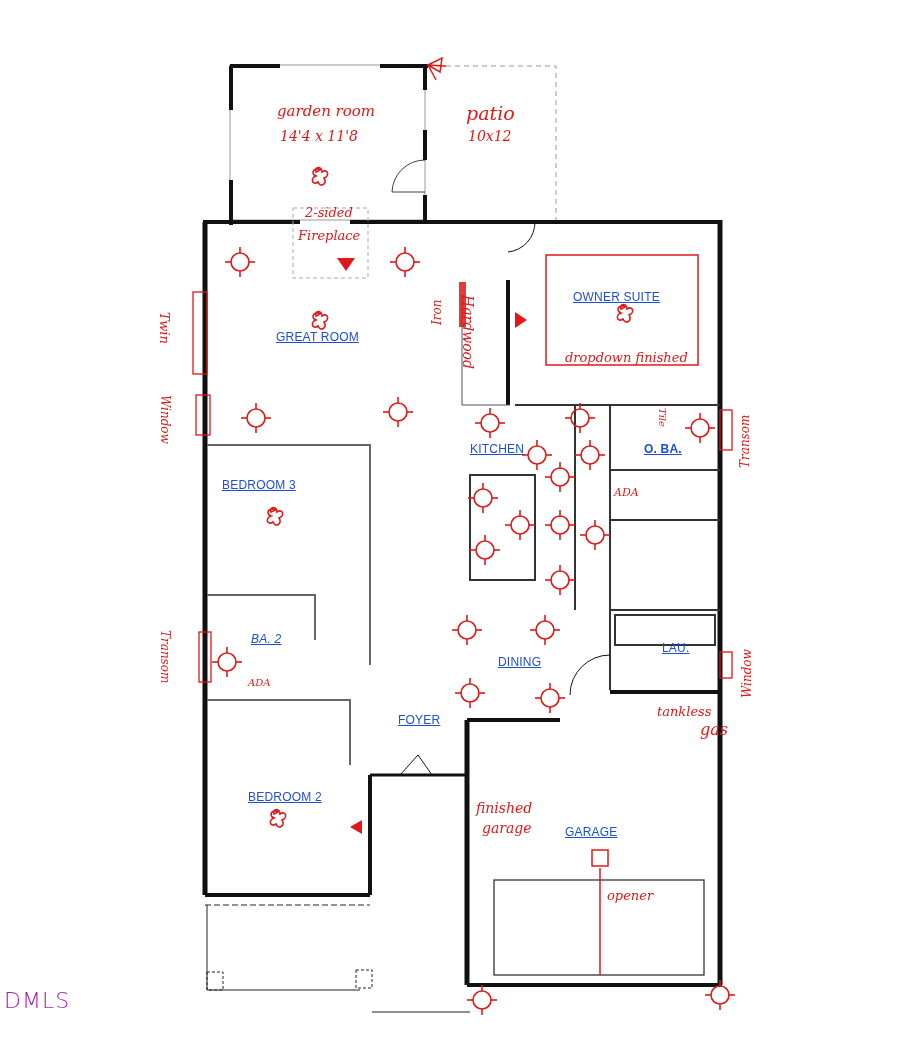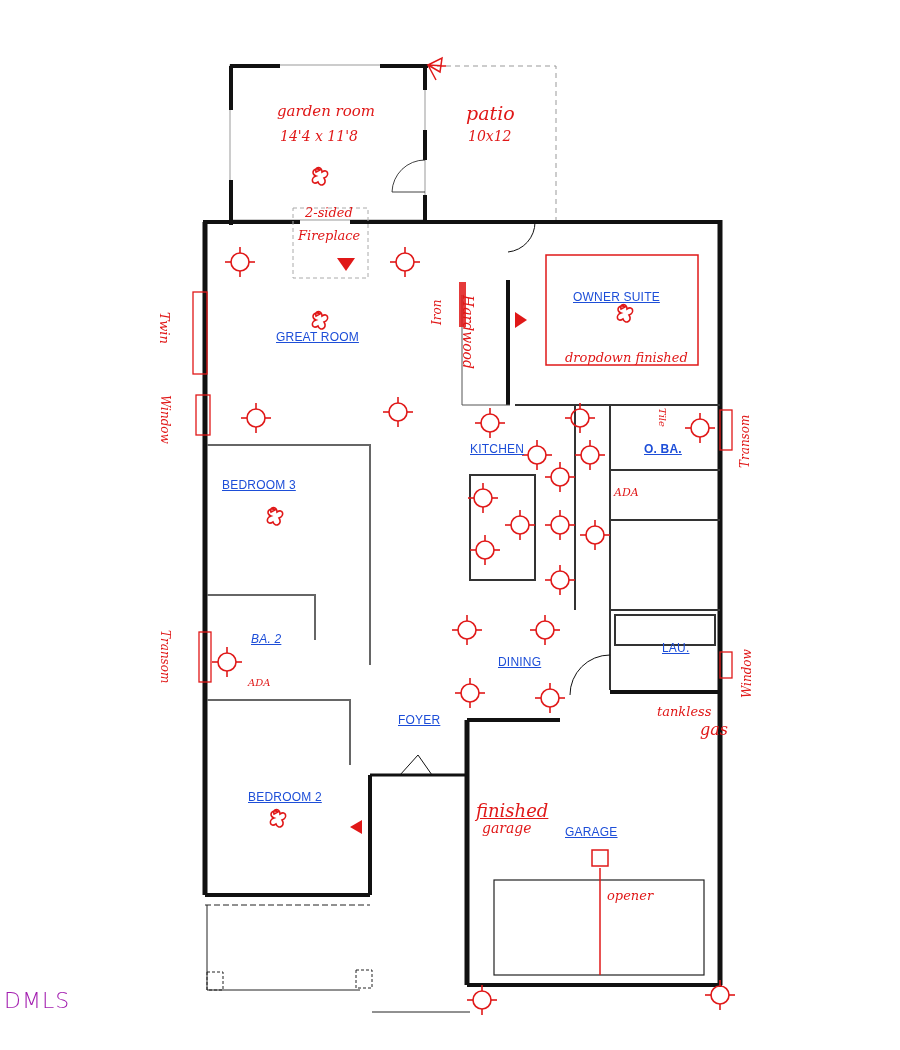--- a/index.html
+++ b/index.html
@@ -165,20 +165,20 @@
 <div class="hand vert" style="left:476px;top:295px;font-size:14px;transform:rotate(90deg);">Hardwood</div>
 <div class="hand vert" style="left:430px;top:325px;font-size:12px;transform:rotate(-90deg);">Iron</div>
 <div class="hand" style="left:565px;top:350px;font-size:13px;">dropdown finished</div>
 <div class="hand vert" style="left:172px;top:312px;font-size:13px;transform:rotate(90deg);">Twin</div>
 <div class="hand vert" style="left:172px;top:395px;font-size:12px;transform:rotate(90deg);">Window</div>
 <div class="hand vert" style="left:172px;top:630px;font-size:12px;transform:rotate(90deg);">Transom</div>
 <div class="hand vert" style="left:738px;top:468px;font-size:12px;transform:rotate(-90deg);">Transom</div>
 <div class="hand vert" style="left:740px;top:698px;font-size:12px;transform:rotate(-90deg);">Window</div>
 <div class="hand" style="left:657px;top:704px;font-size:13px;">tankless</div>
 <div class="hand" style="left:664px;top:720px;font-size:16px;margin-left:36px;">gas</div>
-<div class="hand" style="left:476px;top:800px;font-size:18px;text-decoration:underline;">finished</div>
+<div class="hand" style="left:476px;top:800px;font-size:14px;">finished</div>
 <div class="hand" style="left:482px;top:820px;font-size:14px;">garage</div>
 <div class="hand" style="left:607px;top:862px;font-size:13px;margin-top:26px;">opener</div>
 <div class="hand" style="left:248px;top:677px;font-size:10px;">ADA</div>
 <div class="hand" style="left:614px;top:486px;font-size:11px;">ADA</div>
 <div class="hand vert" style="left:668px;top:408px;font-size:10px;transform:rotate(90deg);">Tile</div>
 
 <div class="watermark">DMLS</div>
 
 </body></html>

